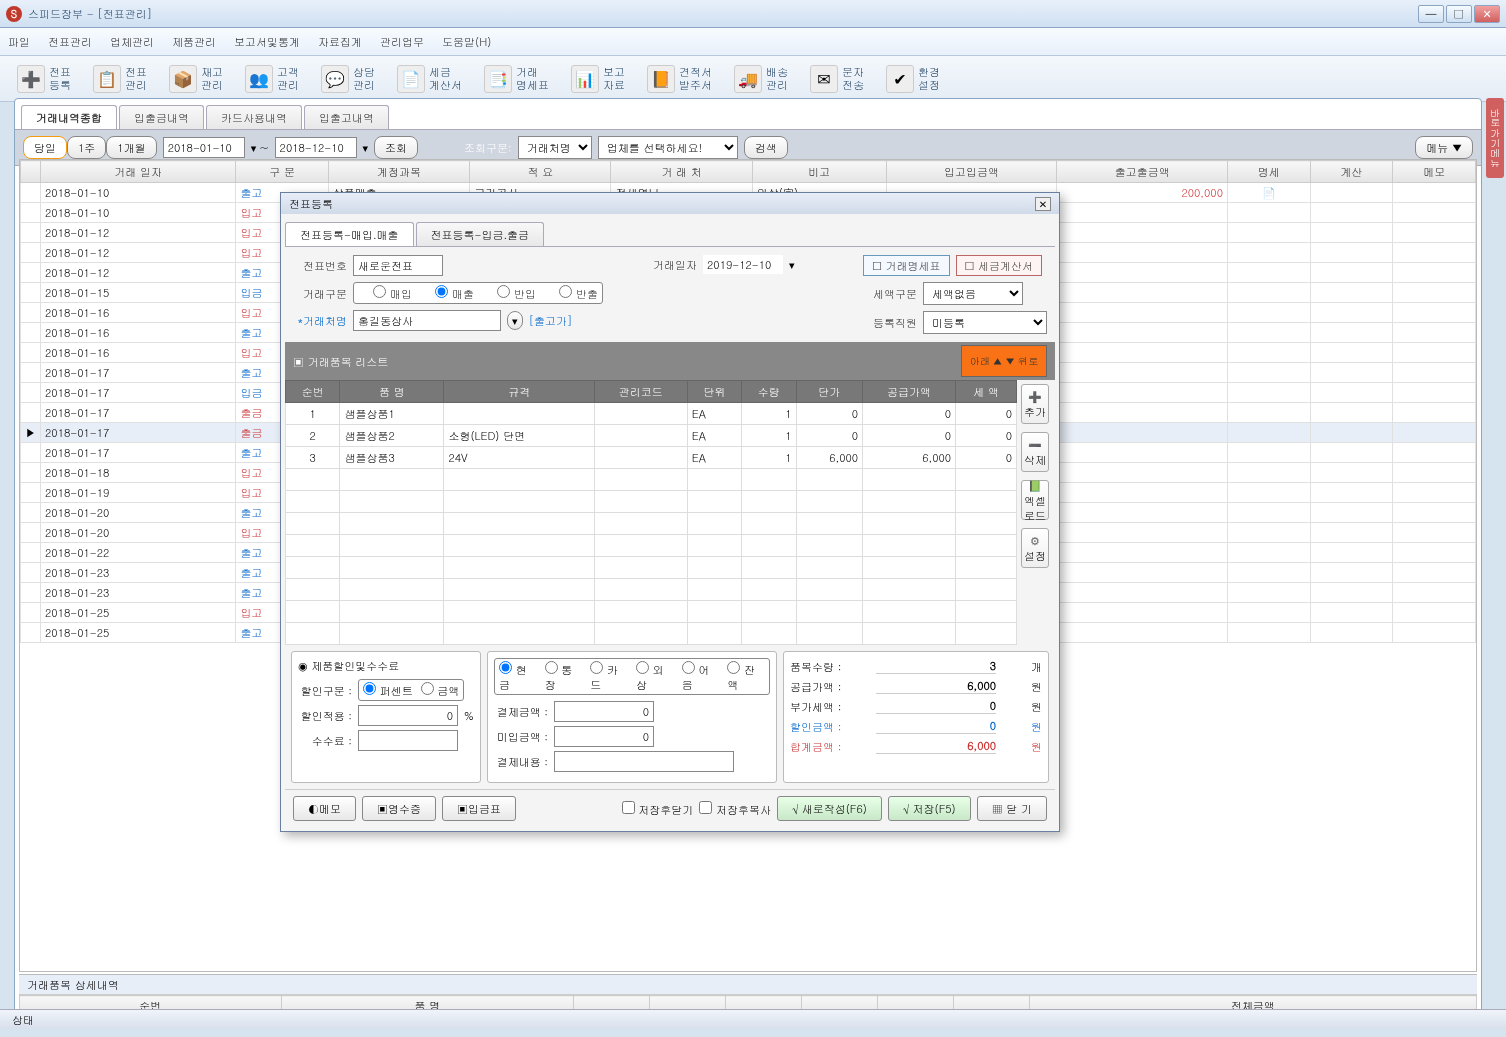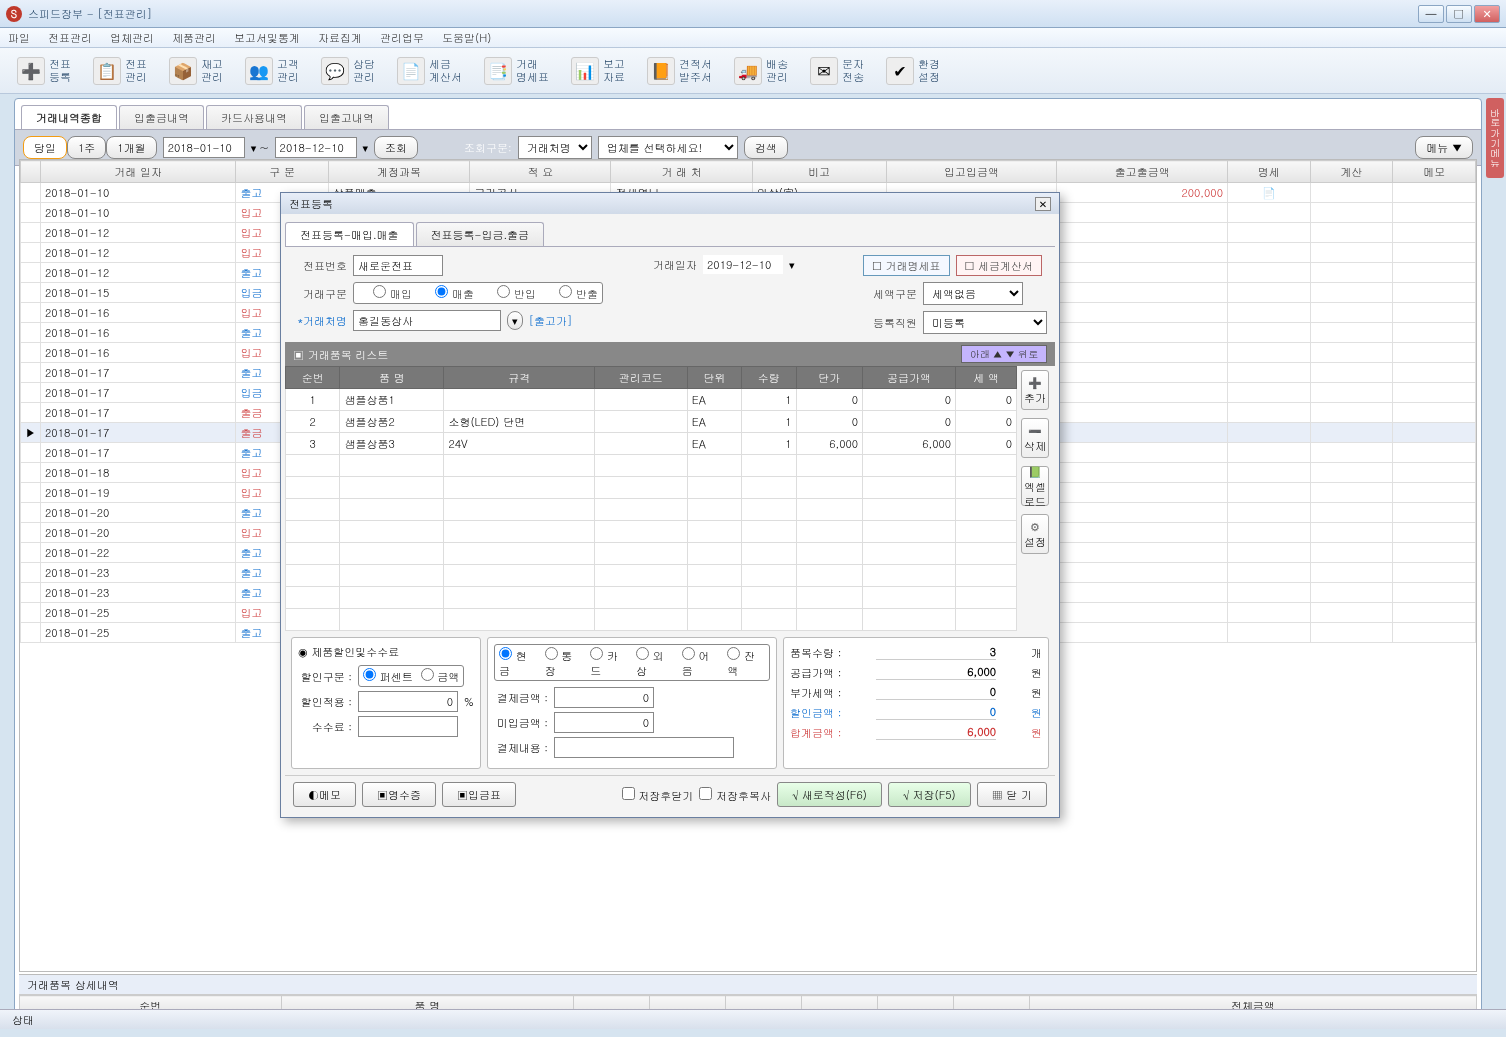--- a/index.html
+++ b/index.html
@@ -6,21 +6,21 @@
 body { background: #d6e4f0; overflow: hidden; width: 1506px; height: 1037px; position: relative; }
 
 
 .titlebar { height: 28px; background: linear-gradient(#e8f0fa, #cfe0f2); display: flex; align-items: center; padding: 0 6px; border-bottom: 1px solid #8ba6c4; }
 .titlebar .icon { width: 16px; height: 16px; background: #c0392b; border-radius: 50%; display: flex; align-items: center; justify-content: center; color: #fff; font-weight: bold; font-size: 10px; margin-right: 6px; }
 .titlebar .title { color: #2a4a6b; }
 .titlebar .winbtns { margin-left: auto; display: flex; gap: 2px; }
 .titlebar .winbtn { width: 26px; height: 18px; background: linear-gradient(#f7fbff,#cfe0f2); border: 1px solid #8ba6c4; border-radius: 2px; display:flex;align-items:center;justify-content:center; }
 .titlebar .winbtn.close { background: linear-gradient(#f2a0a0,#d06060); color:#fff; }
 
-.menubar { height: 20px; background: linear-gradient(#f7fbff,#e8f0fa); border-bottom: 1px solid #b8c8dc; display: flex; align-items: center; padding: 0 8px; gap: 18px; }
+.menubar { height: 28px; background: linear-gradient(#f7fbff,#e8f0fa); border-bottom: 1px solid #b8c8dc; display: flex; align-items: center; padding: 0 8px; gap: 18px; }
 .menubar span { color: #333; }
 
 .toolbar { height: 46px; background: linear-gradient(#f4f8fc,#e4ecf5); border-bottom: 1px solid #b8c8dc; display: flex; align-items: center; padding: 0 8px; gap: 4px; }
 .toolbtn { display: flex; align-items: center; gap: 4px; padding: 2px 8px; border: 1px solid transparent; border-radius: 3px; cursor: pointer; }
 .toolbtn .ticon { width: 28px; height: 28px; background: #eee; border: 1px solid #ccc; border-radius: 3px; display:flex;align-items:center;justify-content:center;font-size:16px; }
 .toolbtn .tlabel { font-size: 11px; color: #2a4a6b; line-height: 1.1; white-space: pre-line; }
 
 .content { position: absolute; top: 98px; left: 14px; right: 24px; bottom: 12px; background: #fff; border: 1px solid #8ba6c4; border-radius: 4px; }
 
 .tabs { display: flex; padding: 6px 6px 0 6px; gap: 2px; border-bottom: 1px solid #aab; }
@@ -61,21 +61,21 @@
 .mform { padding: 8px; display: flex; gap: 40px; }
 .mform .col { display: flex; flex-direction: column; gap: 6px; }
 .mform .row { display: flex; align-items: center; gap: 6px; }
 .mform label { width: 54px; text-align: right; color: #333; }
 .mform input[type=text], .mform select { border: 1px solid #888; padding: 2px 4px; background:#fff; }
 .radiogrp { display: inline-flex; border: 1px solid #888; border-radius: 3px; padding: 2px 4px; gap: 8px; background:#fff; }
 .chkbox { border: 1px solid #b66; padding: 2px 8px; background: #fff4f4; color:#444; }
 .chkbox.blue { border-color: #69b; background: #f4f8ff; }
 
 .itemhead { background: #888; color: #fff; padding: 3px 8px; display: flex; align-items: center; }
-.itemhead .navbtn { margin-left: auto; background: #c4b5fd; color: #333; padding: 1px 8px; border: 1px solid #666; font-size:10px; }
+.itemhead .navbtn { margin-left: auto; background: #f97316; color: #333; padding: 8px 8px; border: 1px solid #666; font-size:10px; }
 .itemgrid table { width: 100%; border-collapse: collapse; background: #fff; }
 .itemgrid th { background: #787878; color: #fff; border: 1px solid #666; padding: 3px 4px; font-weight: normal; }
 .itemgrid td { border: 1px solid #ddd; padding: 3px 4px; }
 .sidebtn { width: 28px; height: 40px; border: 1px solid #aaa; background: linear-gradient(#fff,#eee); border-radius: 3px; display:flex;flex-direction:column;align-items:center;justify-content:center;font-size:10px; }
 
 .bottompanels { display: flex; gap: 6px; padding: 6px; }
 .bpanel { border: 1px solid #bbb; background: #fff; padding: 6px; border-radius: 3px; }
 .bpanel .prow { display: flex; align-items: center; gap: 6px; margin-bottom: 4px; }
 .bpanel .plabel { width: 54px; text-align: right; }
 .bpanel input[type=text] { border: 1px solid #888; padding: 2px 4px; width: 100px; text-align: right; }

